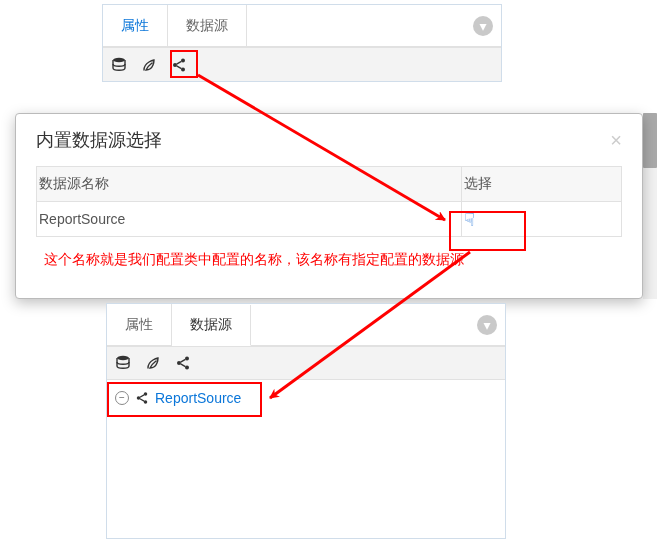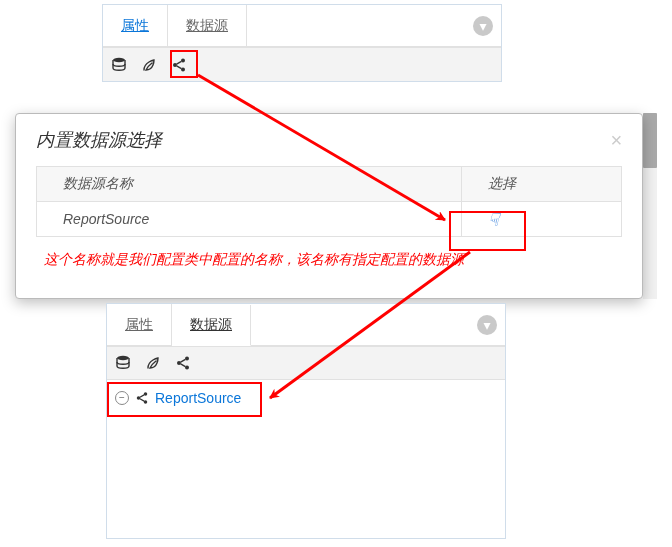--- a/index.html
+++ b/index.html
@@ -32,21 +32,20 @@
     position: relative;
   }
   .tab {
     padding: 0 18px;
     height: 100%;
     display: flex;
     align-items: center;
     color: #666;
     border-right: 1px solid #e1e1e1;
     cursor: pointer;
-    text-decoration: underline;
   }
   .tab.active {
     color: #0b76d9;
   }
   .tabs .collapse-btn {
     position: absolute;
     right: 8px;
     top: 50%;
     transform: translateY(-50%);
     width: 20px;
@@ -85,21 +84,20 @@
     pointer-events: none;
   }
 
   
   .dialog-wrap {
     position: absolute;
     left: 15px;
     top: 113px;
     width: 642px;
     height: 186px;
-    font-style: italic;
   }
   .dialog-scrolltrack {
     position: absolute;
     right: 0;
     top: 0;
     width: 14px;
     height: 100%;
     background: #f1f1f1;
   }
   .dialog-scrollthumb {
@@ -138,21 +136,21 @@
     font-size: 20px;
     cursor: pointer;
     line-height: 1;
   }
   .grid {
     width: 100%;
     border-collapse: collapse;
   }
   .grid th, .grid td {
     border: 1px solid #e1e1e1;
-    padding: 8px 26px;
+    padding: 8px 2px;
     text-align: left;
     font-weight: normal;
   }
   .grid th { background: #f7f7f7; color: #555; }
   .grid td { background: #fff; color: #555; }
   .grid .col-select { width: 160px; }
   .select-icon {
     color: #2f7bd9;
     font-size: 18px;
     cursor: pointer;

